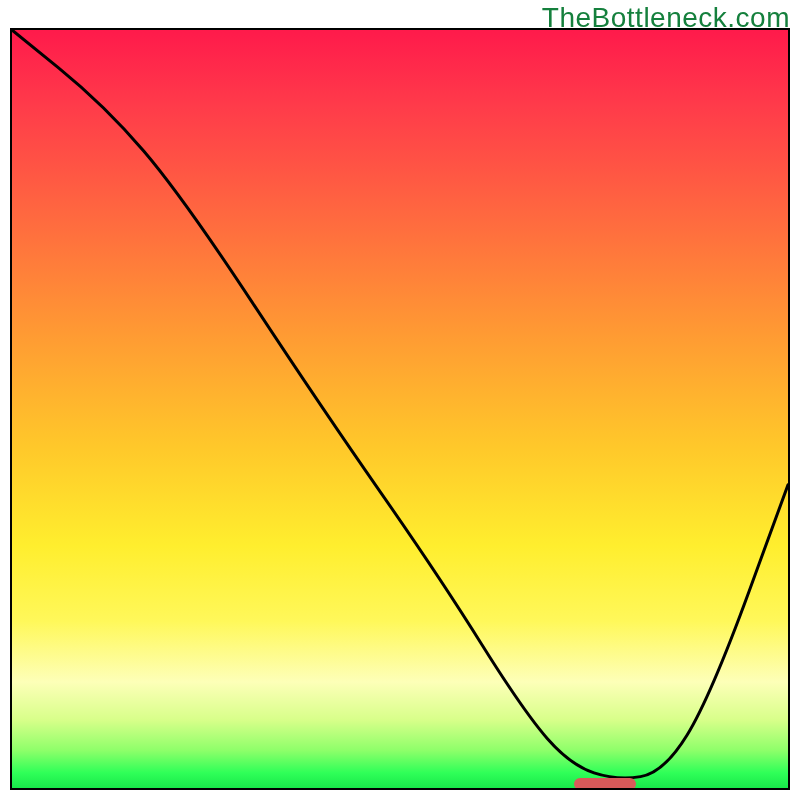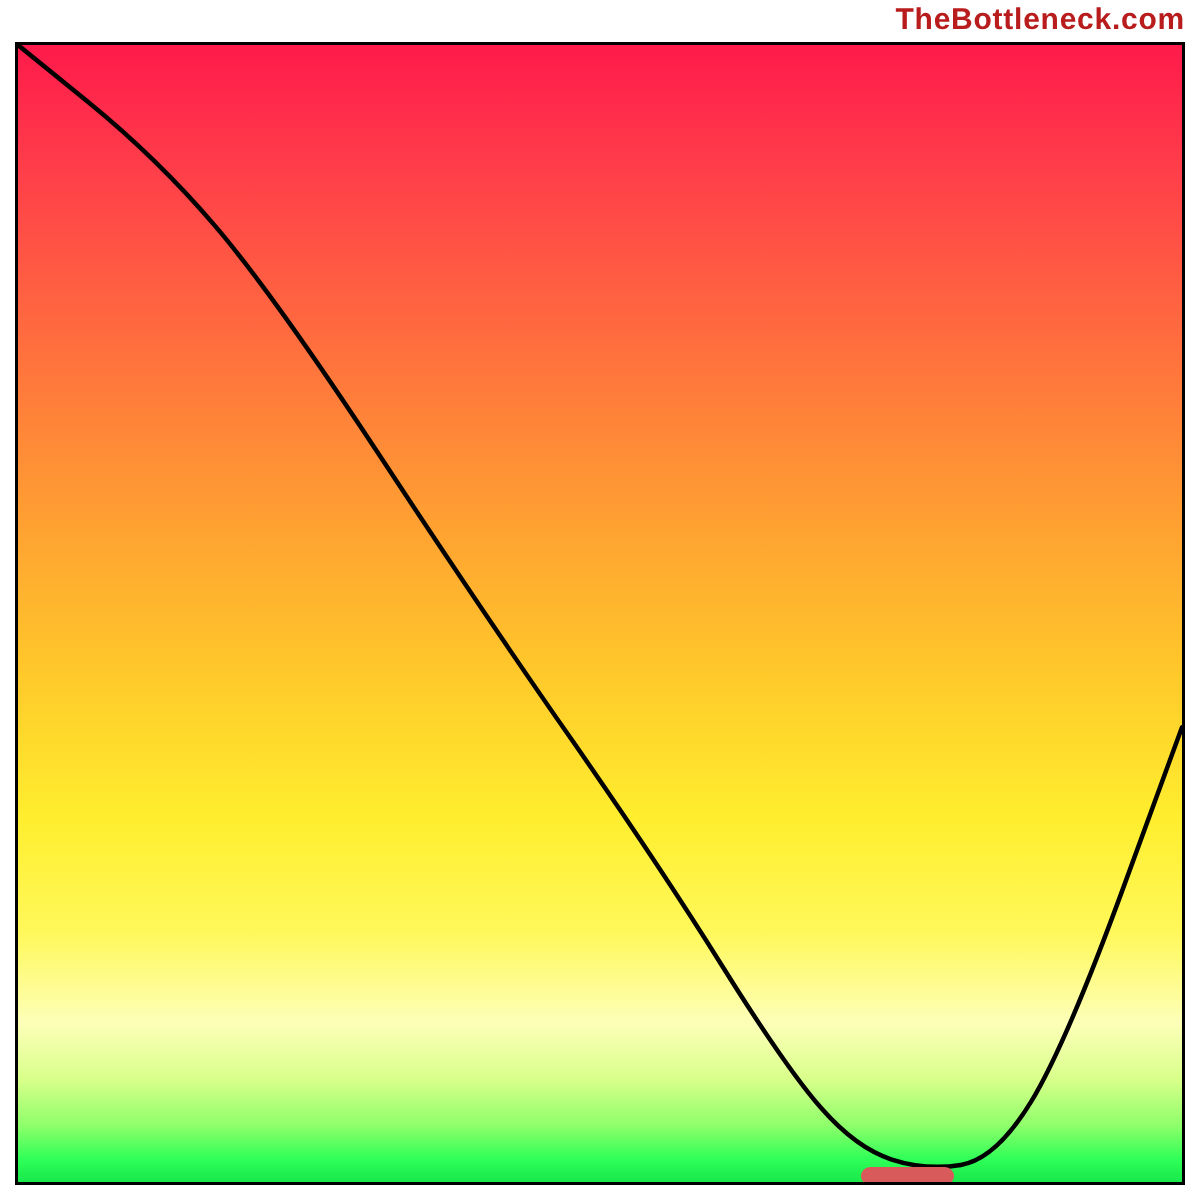--- a/index.html
+++ b/index.html
@@ -13,23 +13,23 @@
   }
   .wrap {
     position: relative;
     width: 800px;
     height: 800px;
   }
   .watermark {
     position: absolute;
     top: 2px;
     right: 10px;
-    font-size: 20px;
-    font-weight: 700;
-    color: #b91c1c;
+    font-size: 28px;
+    font-weight: 400;
+    color: #15803d;
     letter-spacing: 0.5px;
     z-index: 20;
     user-select: none;
   }
   .plot {
     position: absolute;
     left: 10px;
     top: 28px;
     width: 780px;
     height: 762px;

